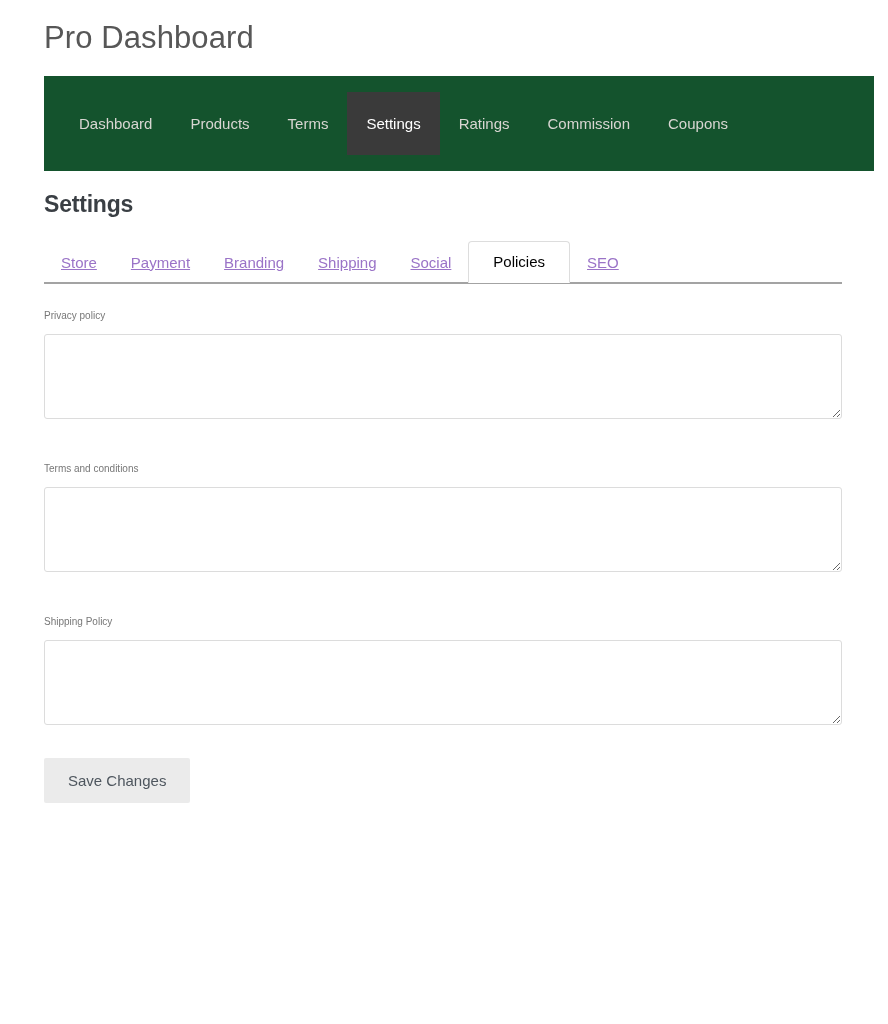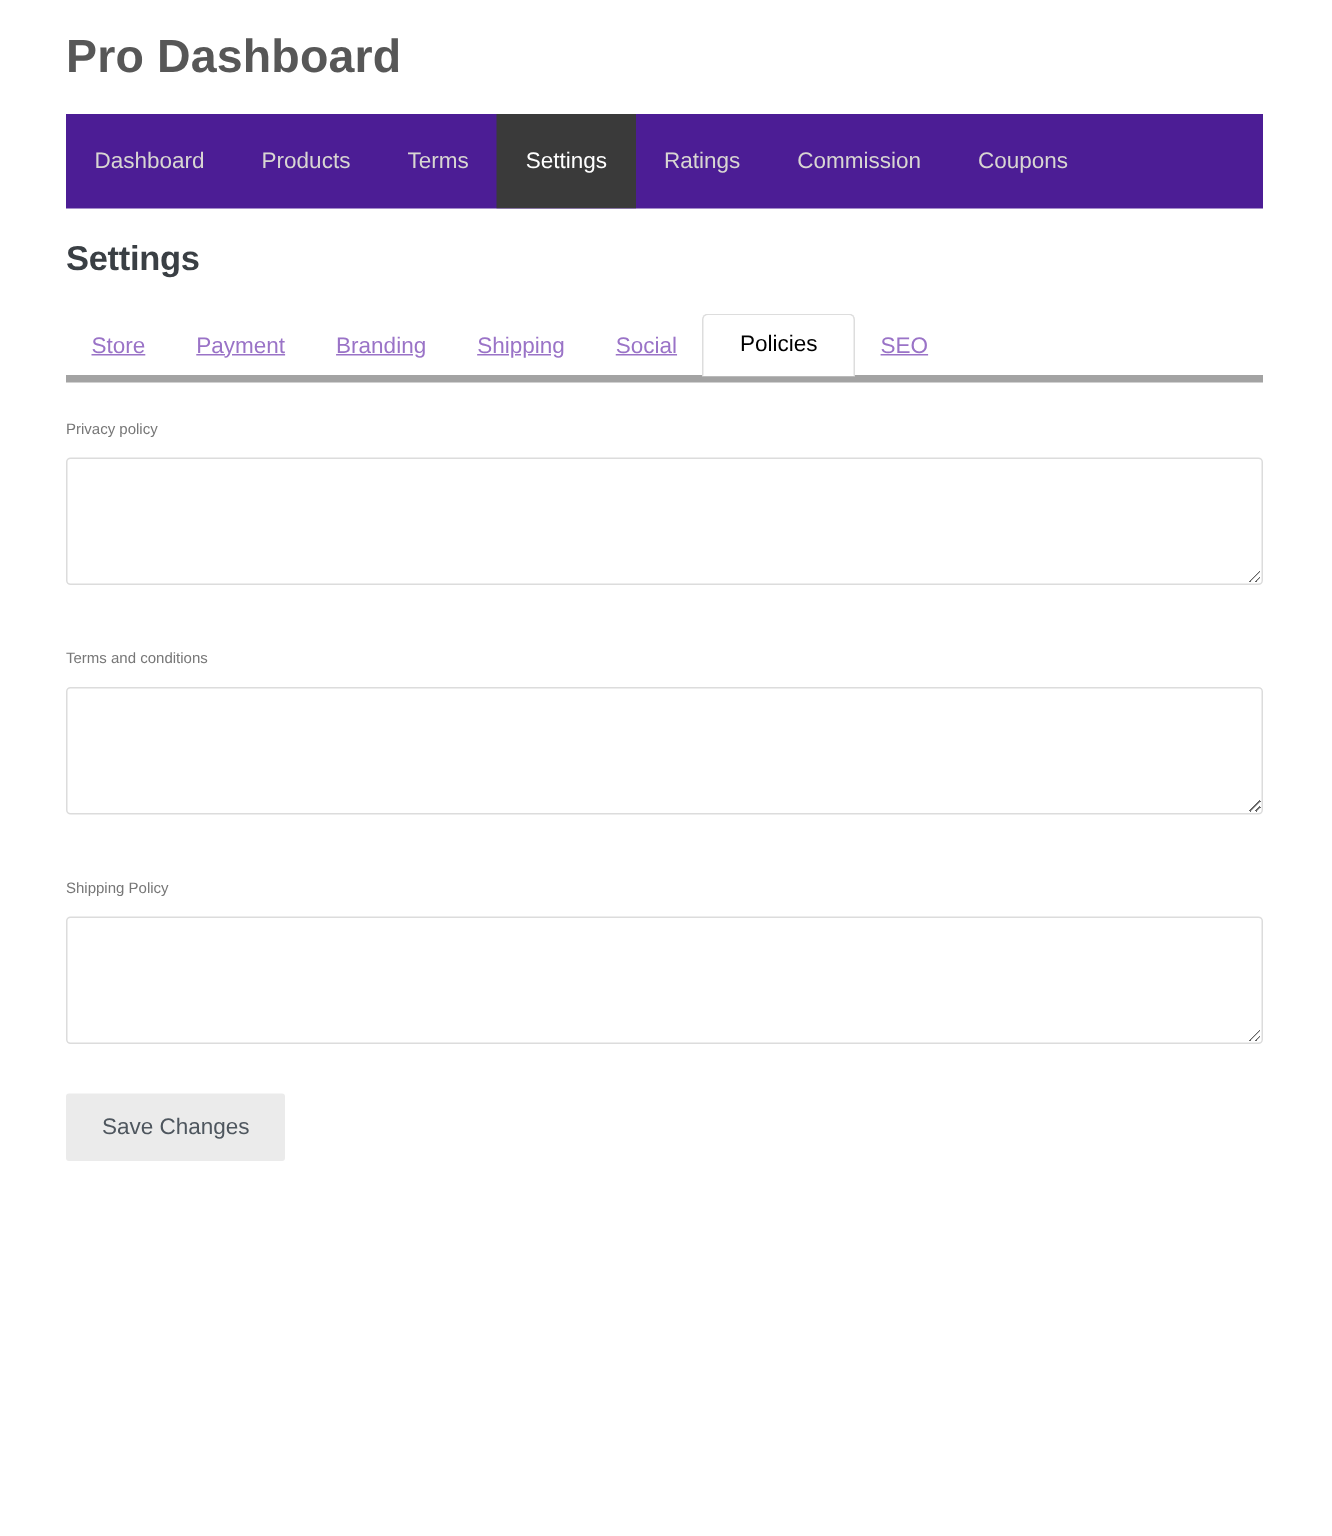--- a/index.html
+++ b/index.html
@@ -20,34 +20,34 @@
     position: relative;
     width: 888px;
     height: 1024px;
     box-sizing: border-box;
     padding: 0 46px 0 44px;
   }
 
   
   .page-title {
     font-size: 31px;
-    font-weight: 700;
+    font-weight: 400;
     color: #575757;
     letter-spacing: 0.1px;
     margin: 0;
     padding-top: 19px;
     line-height: 38px;
   }
 
   
   .main-nav {
     margin-top: 19px;
-    background: #4c1d95;
+    background: #14532d;
     width: 798px;
-    padding: 0;
+    padding: 16px;
     overflow: hidden;
   }
   .nav-row {
     display: flex;
     align-items: stretch;
     height: 63px;
   }
   .nav-item {
     display: flex;
     align-items: center;
@@ -77,21 +77,21 @@
     padding-top: 18px;
     line-height: 30px;
     letter-spacing: -0.2px;
   }
 
   
   .tabs {
     display: flex;
     align-items: center;
     margin-top: 22px;
-    border-bottom: 5px solid #a3a3a3;
+    border-bottom: 2px solid #a3a3a3;
     width: 798px;
     position: relative;
   }
   .tab {
     font-size: 15px;
     color: #9a73c7;
     text-decoration: underline;
     padding: 10px 16px 11px 16px;
     cursor: pointer;
     white-space: nowrap;

